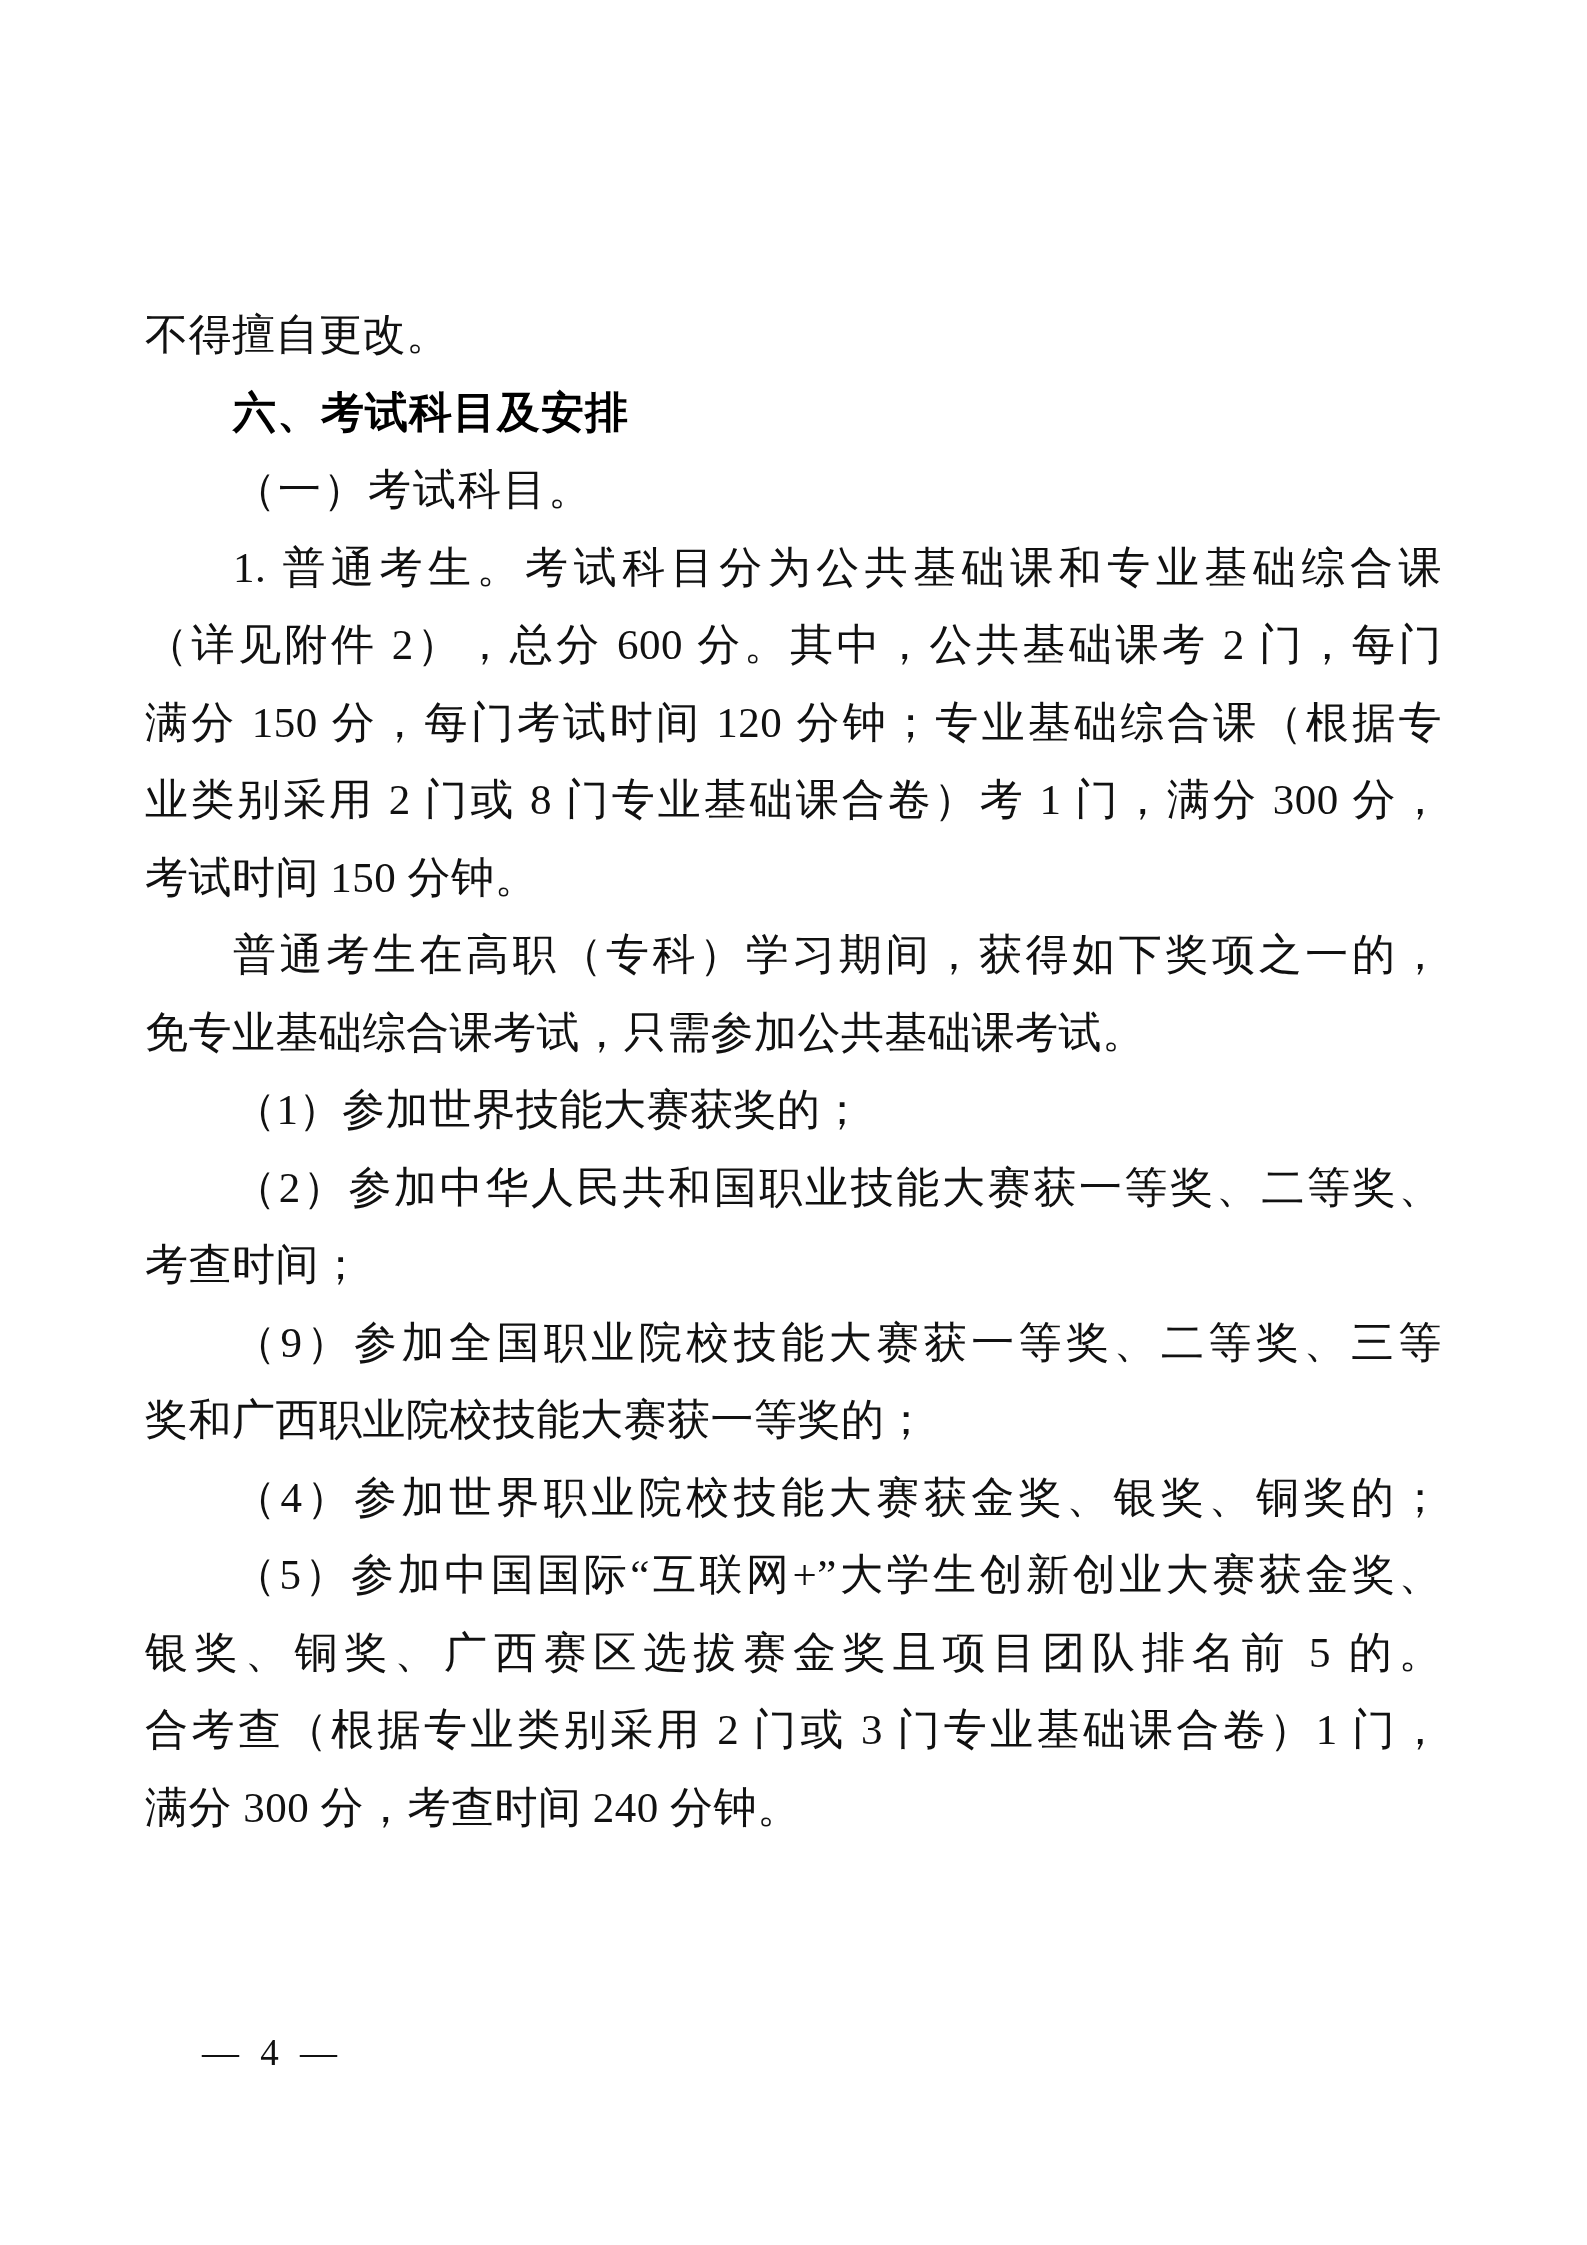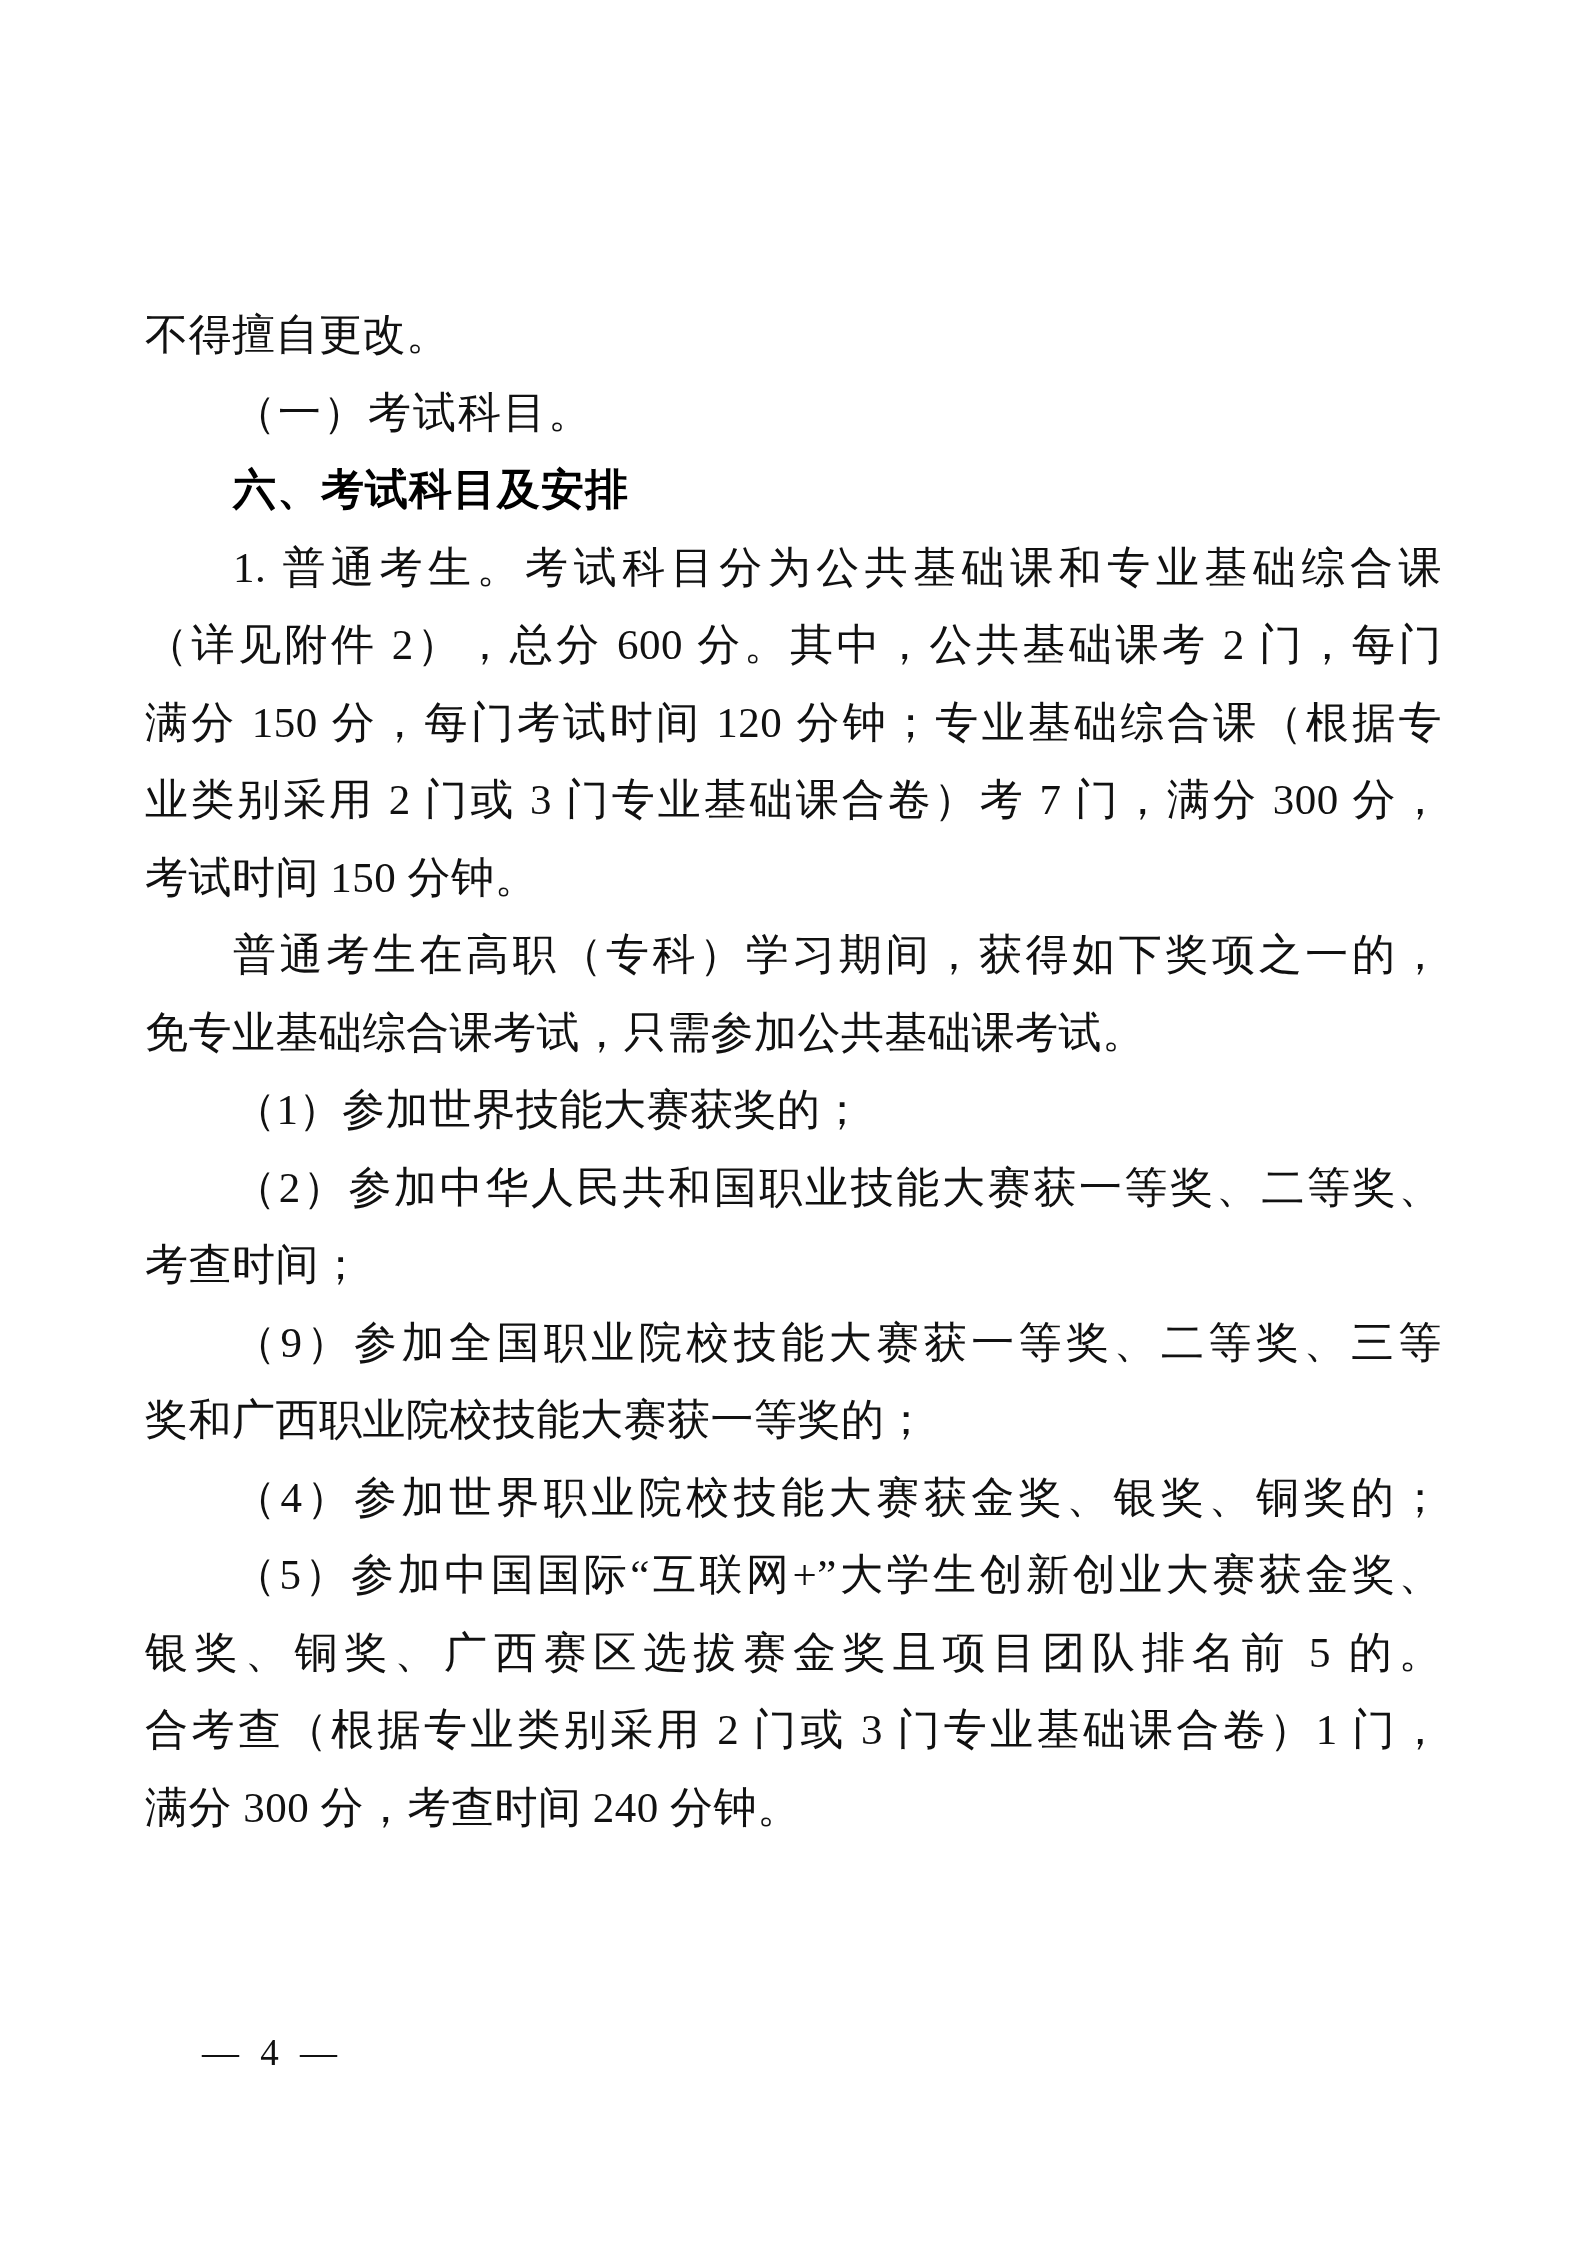--- a/index.html
+++ b/index.html
@@ -54,26 +54,26 @@
     color: #111111;
     letter-spacing: 6px;
   }
 </style>
 </head>
 <body>
 
 <div class="page">
   <div class="content">
     <div class="ln">不得擅自更改。</div>
+    <div class="ln h1 indent">六、考试科目及安排</div>
     <div class="ln kai indent">（一）考试科目。</div>
-    <div class="ln h1 indent">六、考试科目及安排</div>
     <div class="ln indent just">1. 普通考生。考试科目分为公共基础课和专业基础综合课</div>
     <div class="ln just">（详见附件 2），总分 600 分。其中，公共基础课考 2 门，每门</div>
     <div class="ln just">满分 150 分，每门考试时间 120 分钟；专业基础综合课（根据专</div>
-    <div class="ln just">业类别采用 2 门或 3 门专业基础课合卷）考 7 门，满分 300 分，</div>
+    <div class="ln just">业类别采用 2 门或 8 门专业基础课合卷）考 1 门，满分 300 分，</div>
     <div class="ln">考试时间 150 分钟。</div>
     <div class="ln indent just">普通考生在高职（专科）学习期间，获得如下奖项之一的，</div>
     <div class="ln">免专业基础综合课考试，只需参加公共基础课考试。</div>
     <div class="ln indent">（1）参加世界技能大赛获奖的；</div>
     <div class="ln indent just">（2）参加中华人民共和国职业技能大赛获一等奖、二等奖、</div>
     <div class="ln">考查时间；</div>
     <div class="ln indent just">（9）参加全国职业院校技能大赛获一等奖、二等奖、三等</div>
     <div class="ln">奖和广西职业院校技能大赛获一等奖的；</div>
     <div class="ln indent just">（4）参加世界职业院校技能大赛获金奖、银奖、铜奖的；</div>
     <div class="ln indent just">（5）参加中国国际“互联网+”大学生创新创业大赛获金奖、</div>

